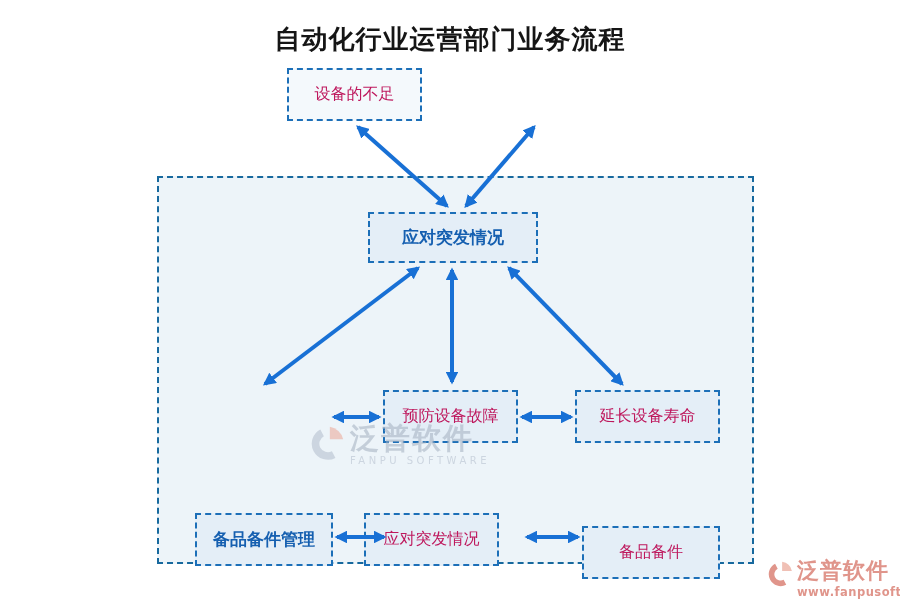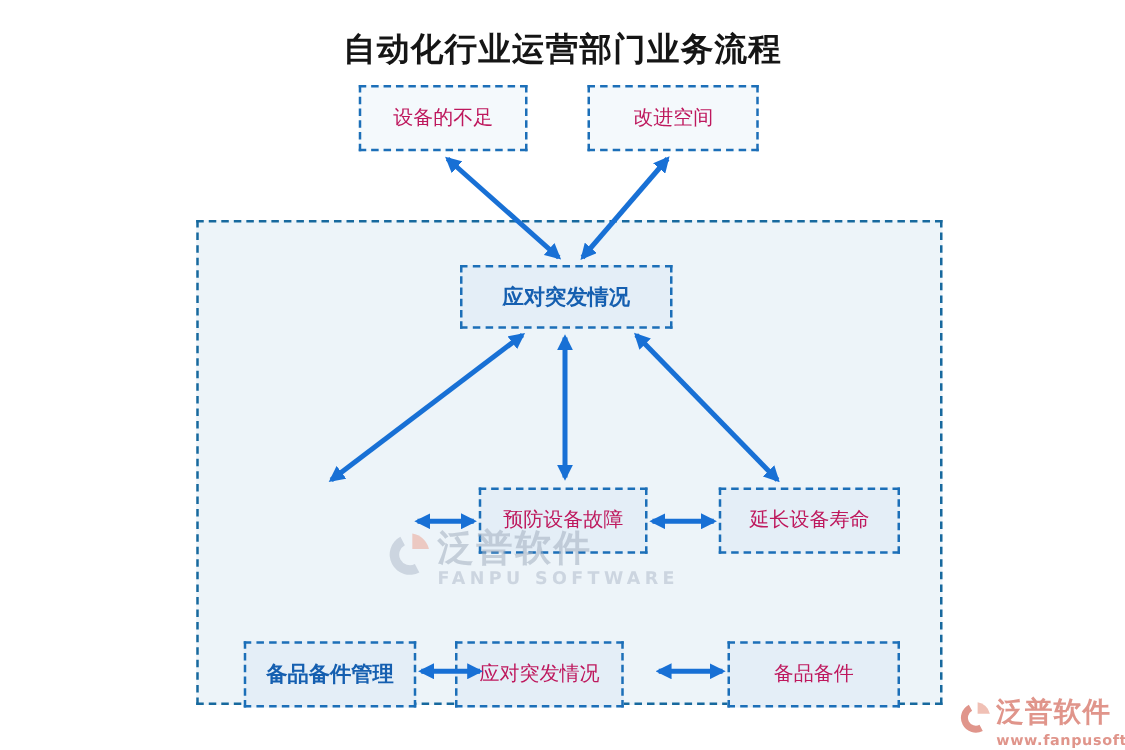--- a/index.html
+++ b/index.html
@@ -20,51 +20,50 @@
   .node.top{background:#f4f9fc;}
   .node.bold{font-weight:bold;color:#155fb0;font-size:17px;}
 
   #edges-svg{position:absolute;left:0;top:0;width:900px;height:600px;z-index:3;pointer-events:none;}
   .edge{stroke:#1870d5;stroke-width:4;}
 
   .wm{position:absolute;display:flex;align-items:flex-start;z-index:5;pointer-events:none;margin-top:10px;}
   .wm-center{left:308px;top:412px;}
   .wm-center .wm-text{margin-left:4px;}
   .wm-center .wm-brand{font-size:29px;font-weight:bold;color:rgba(163,175,192,0.55);line-height:32px;letter-spacing:2px;}
-  .wm-center .wm-sub{font-size:14px;letter-spacing:3.5px;color:rgba(163,175,192,0.45);font-weight:bold;margin-top:1px;}
+  .wm-center .wm-sub{font-size:10px;letter-spacing:3.5px;color:rgba(163,175,192,0.45);font-weight:normal;margin-top:1px;}
   .wm-corner{left:766px;top:548px;}
   .wm-corner .wm-text{margin-left:3px;}
   .wm-corner .wm-brand{font-size:22px;font-weight:bold;color:#e0958b;line-height:26px;letter-spacing:1px;}
   .wm-corner .wm-sub{font-size:11.5px;color:#e0958b;font-weight:bold;margin-top:1px;letter-spacing:0.5px;}
 </style>
 </head>
 <body>
 
 <div class="stage">
 
   <h1 class="title">自动化行业运营部门业务流程</h1>
 
   <div class="container"></div>
 
   <div class="node top" style="left:287px;top:68px;width:135px;height:53px">设备的不足</div>
 
-  <div class="node top" style="left:470px;top:68px;width:137px;height:53px">改进空间</div>
 
   <div class="node bold" style="left:368px;top:212px;width:170px;height:51px">应对突发情况</div>
 
 
   <div class="node" style="left:383px;top:390px;width:135px;height:53px">预防设备故障</div>
 
   <div class="node bold" style="left:195px;top:513px;width:138px;height:53px">备品备件管理</div>
 
   <div class="node" style="left:575px;top:390px;width:145px;height:53px">延长设备寿命</div>
 
   <div class="node" style="left:364px;top:513px;width:135px;height:53px">应对突发情况</div>
 
-  <div class="node" style="left:582px;top:513px;width:138px;height:53px">备品备件</div>
+  <div class="node" style="left:582px;top:526px;width:138px;height:53px">备品备件</div>
 
   <svg id="edges-svg" xmlns="http://www.w3.org/2000/svg">
     <defs>
       <marker id="ah" viewBox="0 0 10 10" refX="8" refY="5" markerWidth="3.2" markerHeight="3.2" orient="auto-start-reverse" markerUnits="strokeWidth">
         <path id="ah-path" d="M0,0 L10,5 L0,10 z" fill="#1870d5"></path>
       </marker>
     </defs>
   <line x1="447" y1="206" x2="358" y2="127" class="edge" stroke="#1870d5" marker-start="url(#ah)" marker-end="url(#ah)"></line>
       <line x1="466" y1="206" x2="534" y2="127" class="edge" stroke="#1870d5" marker-start="url(#ah)" marker-end="url(#ah)"></line>
       <line x1="418" y1="268" x2="265" y2="384" class="edge" stroke="#1870d5" marker-start="url(#ah)" marker-end="url(#ah)"></line>

